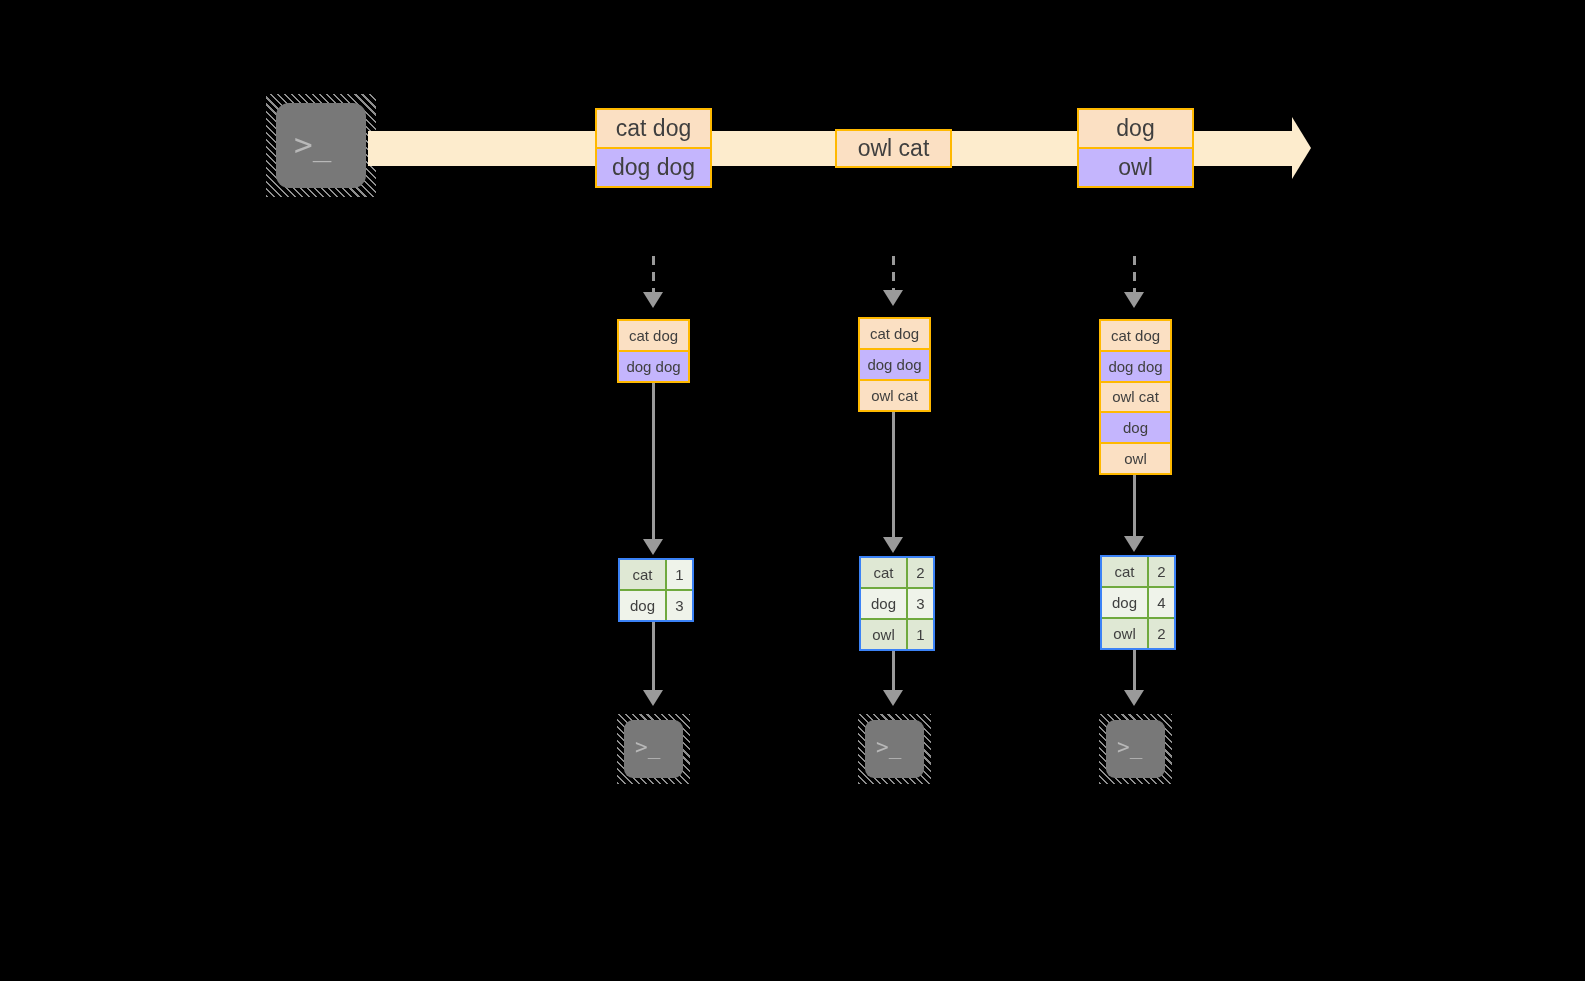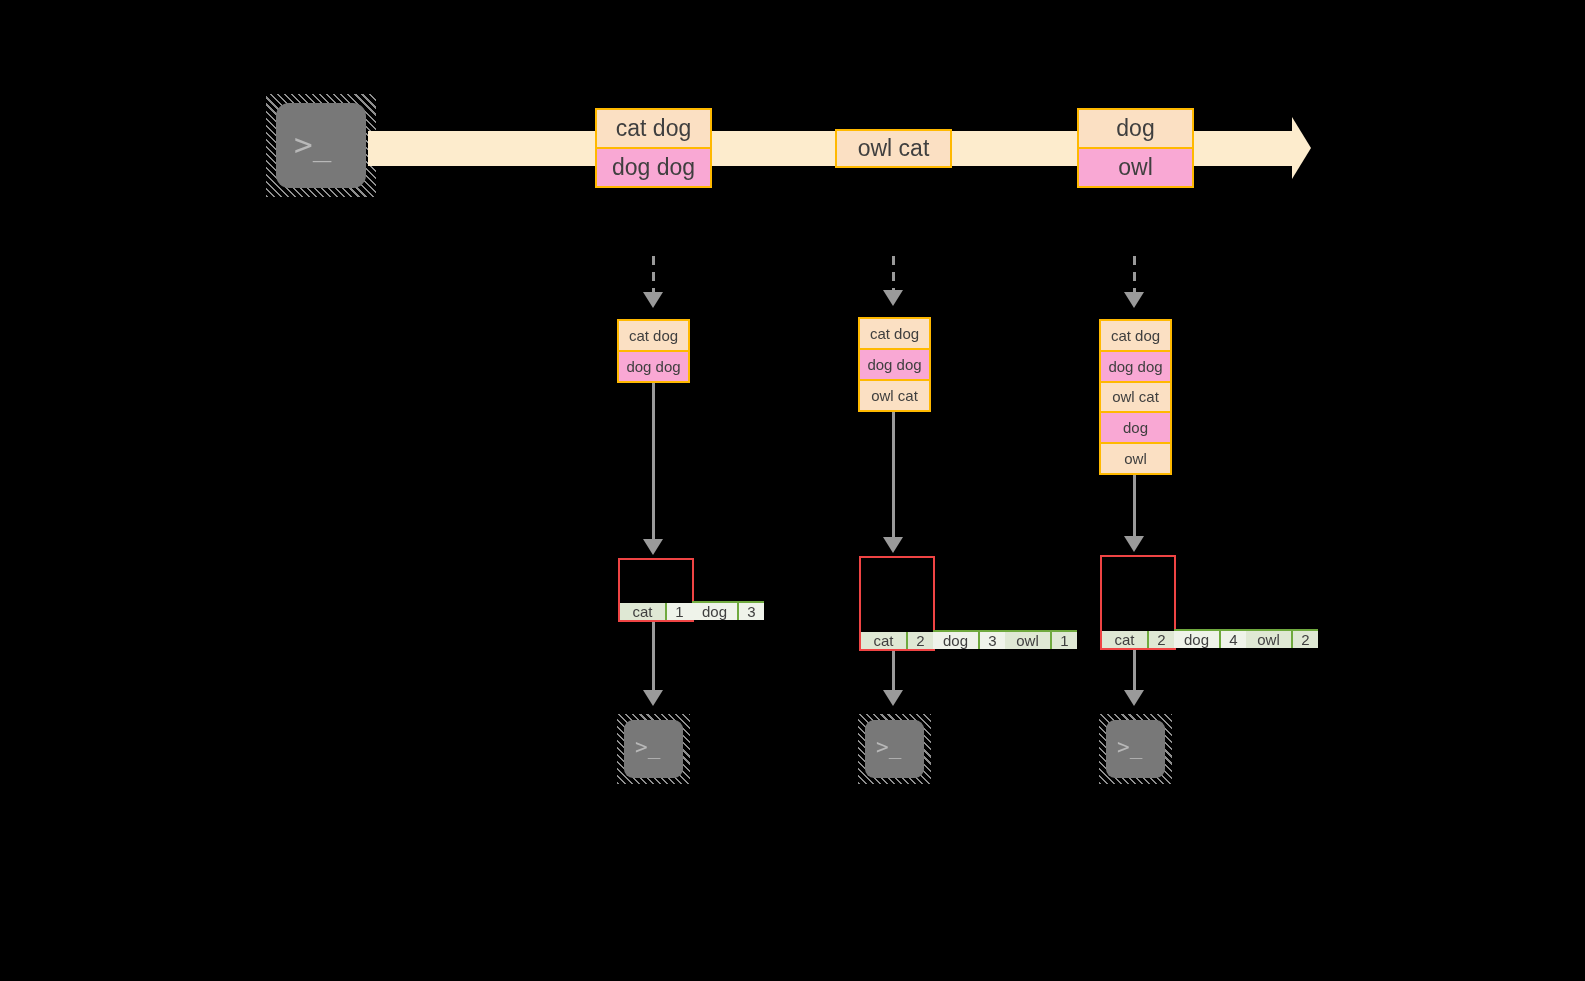--- a/index.html
+++ b/index.html
@@ -70,39 +70,39 @@
     align-items: center;
     justify-content: center;
     color: #3f3f3f;
     box-sizing: border-box;
     white-space: nowrap;
   }
   .msgbox .cell + .cell {
     border-top: 2px solid #ffb900;
   }
   .fill-dark  { background: #fbe0c3; }
-  .fill-light { background: #f9a8d4; }
+  .fill-light { background: #c4b5fd; }
 
   
   .msgbox.big .cell { font-size: 23px; }
 
   
   .msgbox.snap { border-width: 2px; }
   .msgbox.snap .cell {
     font-size: 15px;
   }
   .msgbox.snap .cell + .cell { border-top: 2px solid #ffb900; }
 
   
   .restable {
     position: absolute;
     box-sizing: border-box;
-    border: 2px solid #ef4444;
-    display: flex;
-    align-items: flex-end;
+    border: 2px solid #3b82f6;
+    display: flex;
+    flex-direction: column;
   }
   .restable .row {
     flex: 1 1 0;
     display: flex;
     box-sizing: border-box;
   }
   .restable .row + .row { border-top: 2px solid #6fa93e; }
   .restable .c-word,
   .restable .c-num {
     display: flex;

